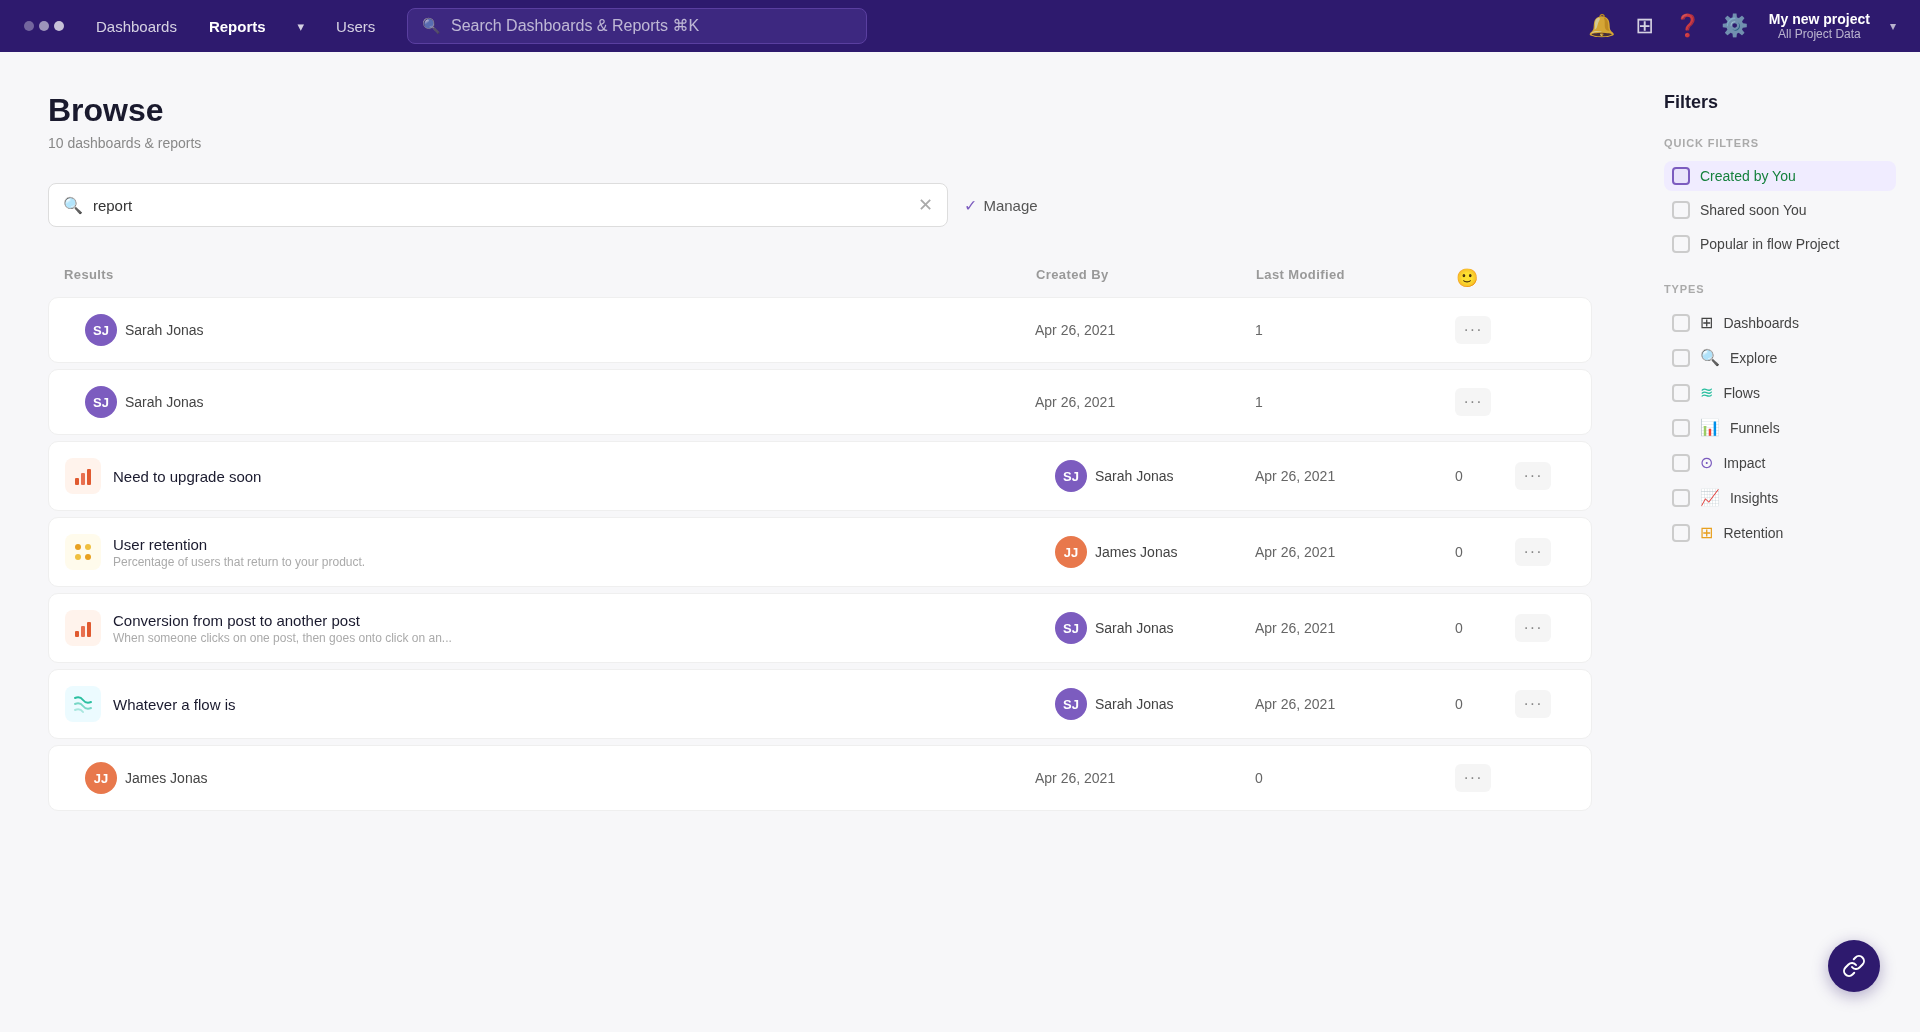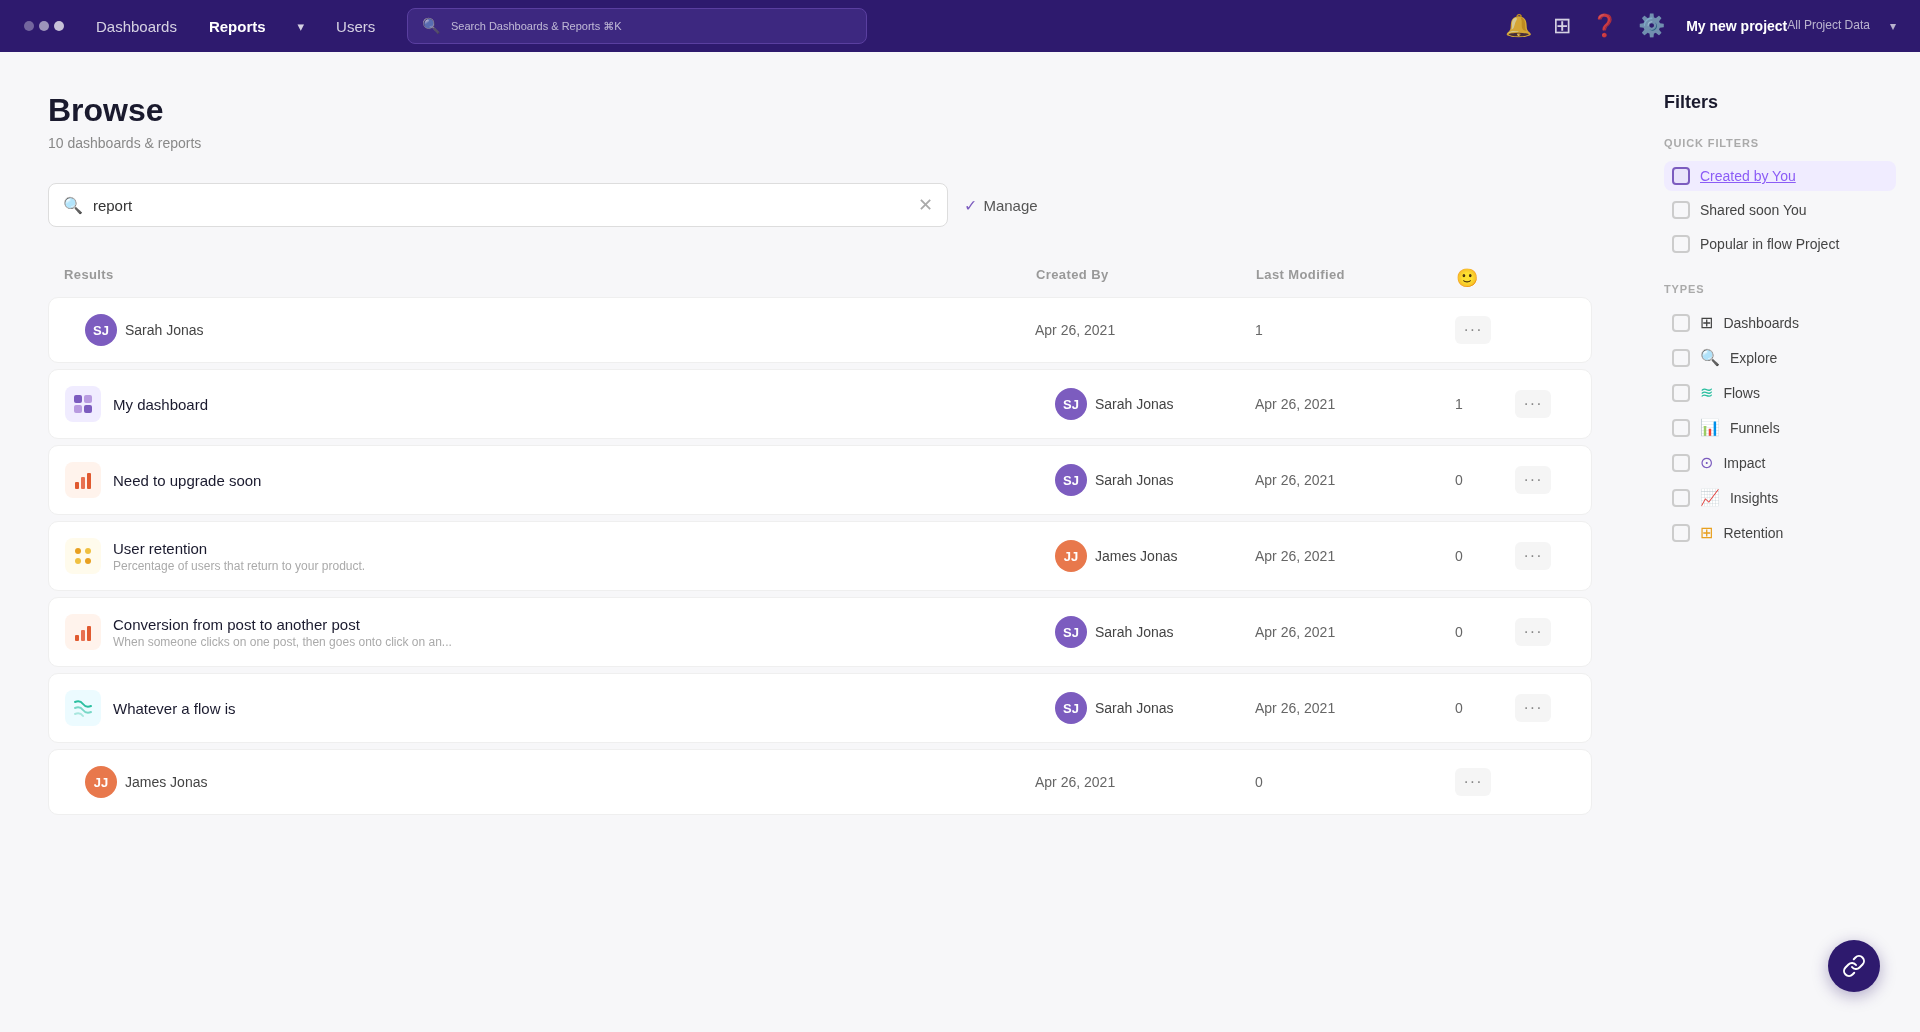--- a/index.html
+++ b/index.html
@@ -19,21 +19,21 @@
     .nav-link.active { color: #fff; font-weight: 500; }
     .nav-search {
       flex: 1; max-width: 460px; background: #3d2880; border-radius: 8px;
       display: flex; align-items: center; padding: 0 14px; height: 36px; gap: 10px;
       border: 1px solid #5a3fa0;
     }
     .nav-search input { background: transparent; border: none; outline: none; color: #fff; font-size: 14px; flex: 1; }
     .nav-search input::placeholder { color: #ffffffaa; }
     .nav-right { margin-left: auto; display: flex; align-items: center; gap: 20px; }
     .nav-icon-btn { color: #ffffffcc; cursor: pointer; font-size: 20px; }
-    .project-info { display: flex; flex-direction: row; align-items: flex-start; cursor: pointer; }
+    .project-info { display: flex; flex-direction: column; align-items: center; cursor: pointer; }
     .project-name { color: #fff; font-size: 14px; font-weight: 600; }
     .project-sub { color: #ffffffaa; font-size: 12px; }
 
     
     .main-wrapper { margin-top: 52px; display: flex; min-height: calc(100vh - 52px); }
 
     
     .content { flex: 1; padding: 40px 48px; }
     .page-title { font-size: 32px; font-weight: 700; color: #1a1a2e; margin-bottom: 6px; }
     .page-sub { font-size: 14px; color: #888; margin-bottom: 32px; }
@@ -83,21 +83,21 @@
     }
 
     
     .sidebar-filters { width: 280px; padding: 40px 24px; flex-shrink: 0; }
     .filters-title { font-size: 18px; font-weight: 700; color: #1a1a2e; margin-bottom: 24px; }
     .filter-section-title { font-size: 11px; font-weight: 700; letter-spacing: 0.08em; color: #aaa; margin-bottom: 12px; }
     .filter-item {
       display: flex; align-items: center; gap: 10px; padding: 6px 8px;
       border-radius: 8px; cursor: pointer; margin-bottom: 4px; font-size: 14px; color: #444;
     }
-    .filter-item.active { background: #f0ecff; color: #8b5cf6; text-decoration: underline; }
+    .filter-item.active { background: #f0ecff; color: #15803d; }
     .filter-checkbox {
       width: 18px; height: 18px; border: 2px solid #ccc; border-radius: 4px;
       flex-shrink: 0; display: flex; align-items: center; justify-content: center;
     }
     .filter-checkbox.active-border { border-color: #7c5cbf; }
     .types-section { margin-top: 24px; }
 
     
     .fab {
       position: fixed; bottom: 40px; right: 40px;
@@ -116,21 +116,21 @@
     <div class="nav-dot"></div>
   </div>
 
   <a class="nav-link">Dashboards</a>
   <a class="nav-link active" style="color:#fff;font-weight:600;">Reports</a>
   <span style="color:#ffffffcc;font-size:13px;">▾</span>
   <a class="nav-link">Users</a>
 
   <div class="nav-search">
     <span style="color:#ffffffaa;font-size:15px;">🔍</span>
-    <input type="text" style="background: transparent; border: none; outline: none; color: rgb(255, 255, 255); font-size: 11px; flex: 1 1 0%;" placeholder="Search Dashboards &amp; Reports ⌘K">
+    <input type="text" style="background: transparent; border: none; outline: none; color: rgb(255, 255, 255); font-size: 16px; flex: 1 1 0%;" placeholder="Search Dashboards &amp; Reports ⌘K">
   </div>
 
   <div class="nav-right">
     <span class="nav-icon-btn" style="font-size:22px;">🔔</span>
     <span class="nav-icon-btn" style="font-size:22px;">⊞</span>
     <span class="nav-icon-btn" style="font-size:22px;">❓</span>
     <span class="nav-icon-btn" style="font-size:22px;">⚙️</span>
     <div class="project-info">
       <span class="project-name">My new project</span>
       <span class="project-sub">All Project Data</span>
@@ -171,33 +171,20 @@
         <div class="creator-cell">
           <div class="avatar purple">SJ</div>
           <span>Sarah Jonas</span>
         </div>
         <div class="date-cell">Apr 26, 2021</div>
         <div class="count-cell">1</div>
         <div class="more-btn">···</div>
       </div>
 
       <div class="table-row">
-        <div class="row-name">
-          <div class="row-icon purple-light">
-            <svg width="22" height="22" viewBox="0 0 22 22" fill="none">
-              <rect x="2" y="2" width="8" height="8" rx="2" fill="#7c5cbf"></rect>
-              <rect x="12" y="2" width="8" height="8" rx="2" fill="#b89be0"></rect>
-              <rect x="2" y="12" width="8" height="8" rx="2" fill="#b89be0"></rect>
-              <rect x="12" y="12" width="8" height="8" rx="2" fill="#7c5cbf"></rect>
-            </svg>
-          </div>
-          <div>
-            <div class="row-name-text">My dashboard</div>
-          </div>
-        </div>
         <div class="creator-cell">
           <div class="avatar purple">SJ</div>
           <span>Sarah Jonas</span>
         </div>
         <div class="date-cell">Apr 26, 2021</div>
         <div class="count-cell">1</div>
         <div class="more-btn">···</div>
       </div>
 
       <div class="table-row">

